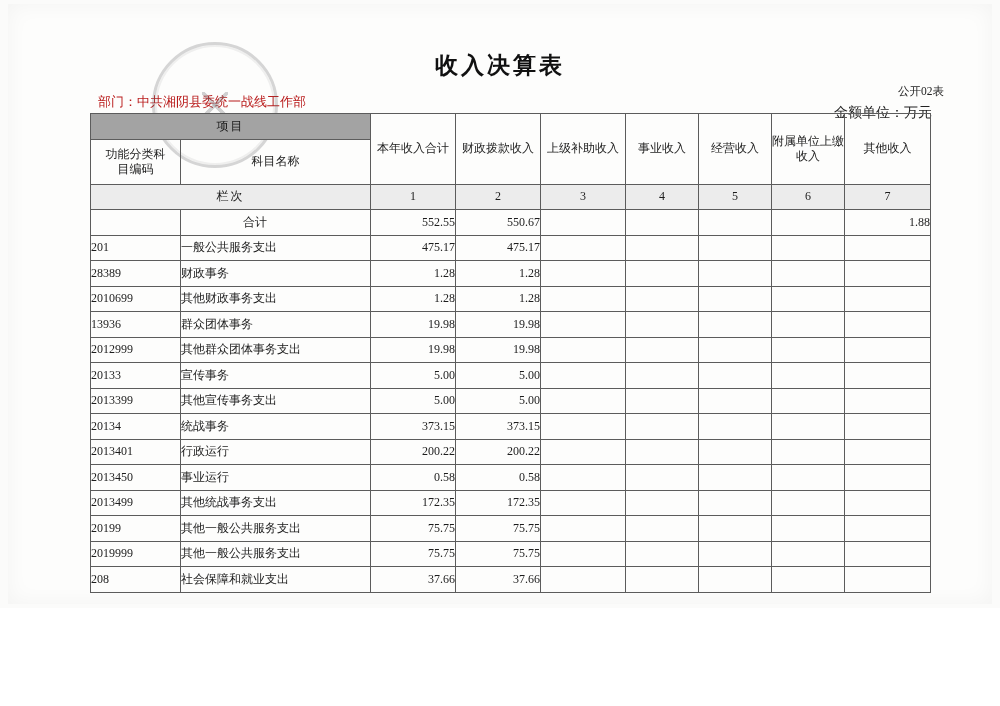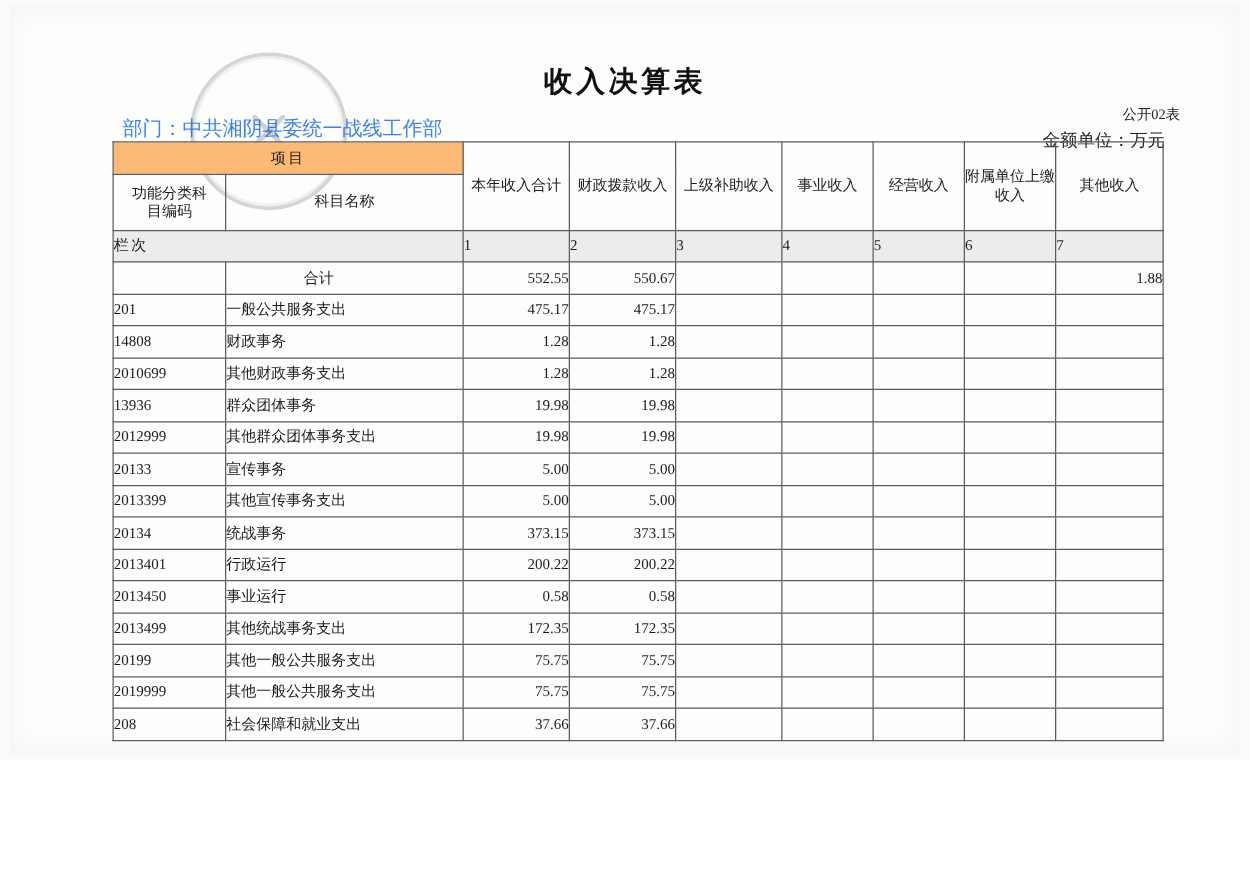--- a/index.html
+++ b/index.html
@@ -56,23 +56,23 @@
     right: 68px;
     top: 104px;
     font-size: 14px;
     font-family: "Liberation Serif", serif;
     color: #222;
   }
   .meta-left {
     position: absolute;
     left: 98px;
     top: 93px;
-    font-size: 16px;
-    font-family: "Liberation Serif", serif;
-    color: #3b82f6;
+    font-size: 13px;
+    font-family: "Liberation Serif", serif;
+    color: #b91c1c;
   }
   table.main {
     position: absolute;
     left: 90px;
     top: 113px;
     border-collapse: collapse;
     table-layout: fixed;
     width: 820px;
     font-family: "Liberation Serif", serif;
     color: #1c1c1c;
@@ -90,20 +90,21 @@
     font-size: 12.5px;
     letter-spacing: 2px;
   }
   .hdr-cell {
     text-align: center;
     font-size: 12.5px;
     line-height: 1.25;
     padding: 2px 2px;
   }
   .lan-row td {
+    text-align: center;
     font-size: 12px;
     height: 20px;
     background: #ececec;
   }
   .lan-label {
     letter-spacing: 2px;
   }
   .code-cell {
     text-align: left;
     font-size: 11.5px;
@@ -114,21 +115,21 @@
     padding-left: 14px;
     font-size: 12px;
   }
   .name-cell.indent0 { padding-left: 62px; }
   .num-cell {
     text-align: right;
     padding-right: 10px;
     font-size: 12px;
   }
   .gray-band {
-    background: #fdba74;
+    background: #a3a3a3;
   }
   .notes {
     position: absolute;
     left: 96px;
     top: 566px;
     font-family: "Liberation Serif", serif;
     font-size: 11.5px;
     line-height: 1.75;
     color: #222;
   }
@@ -232,21 +233,21 @@
         <td class="name-cell">一般公共服务支出</td>
         <td class="num-cell">475.17</td>
         <td class="num-cell">475.17</td>
         <td class="num-cell"></td>
         <td class="num-cell"></td>
         <td class="num-cell"></td>
         <td class="num-cell"></td>
         <td class="num-cell"></td>
       </tr>
       <tr>
-        <td class="code-cell">14808</td>
+        <td class="code-cell">28389</td>
         <td class="name-cell">财政事务</td>
         <td class="num-cell">1.28</td>
         <td class="num-cell">1.28</td>
         <td class="num-cell"></td>
         <td class="num-cell"></td>
         <td class="num-cell"></td>
         <td class="num-cell"></td>
         <td class="num-cell"></td>
       </tr>
       <tr>

